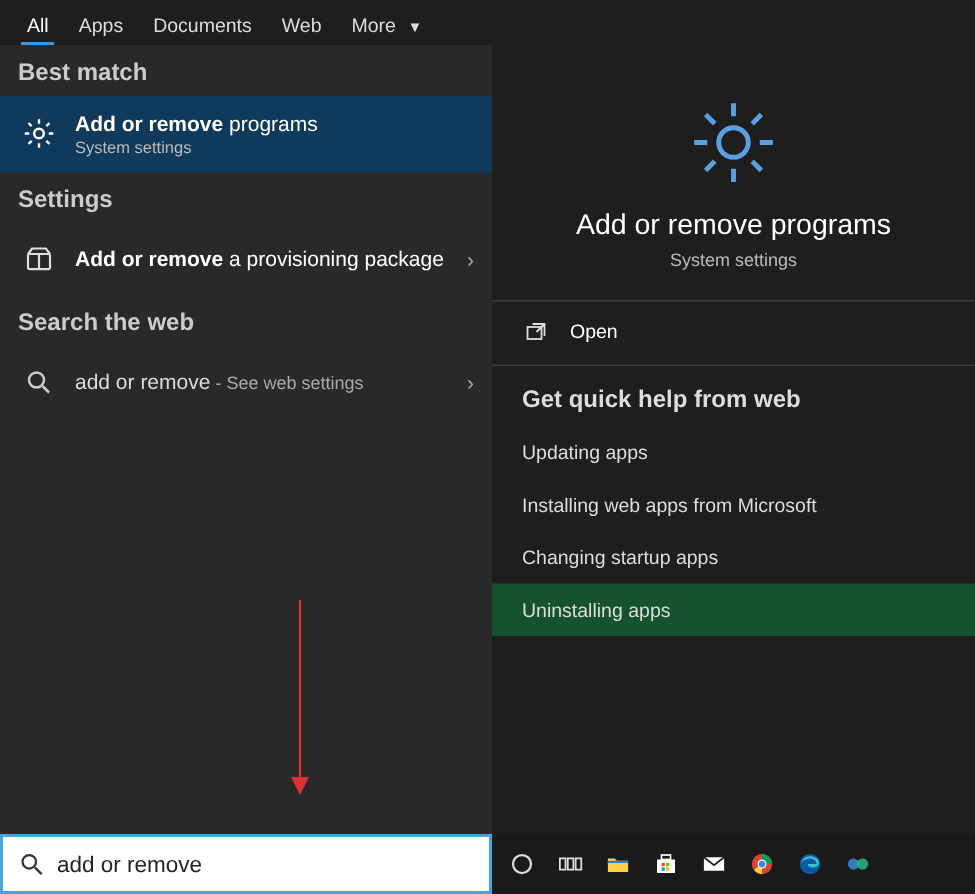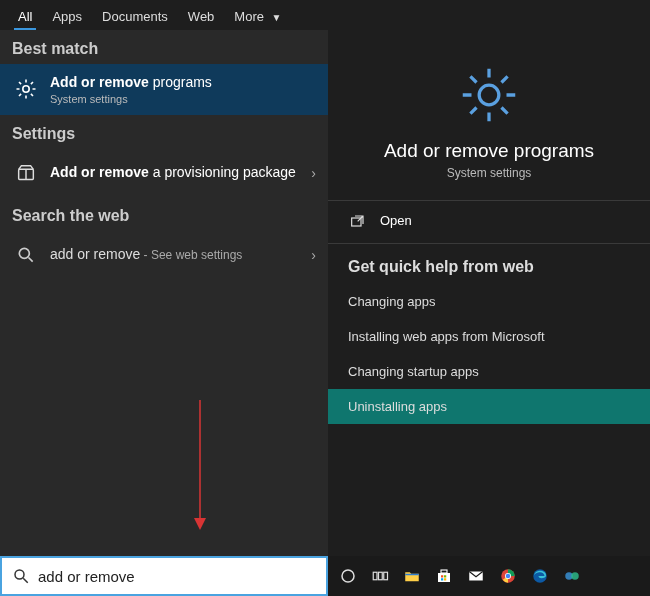--- a/index.html
+++ b/index.html
@@ -36,21 +36,21 @@
   .hero .headline { font-size:19px; font-weight:400; color:#fff; text-align:center; }
   .hero .sub { font-size:12px; color:#bbb; margin-top:4px; }
   
   .divider { height:1px; background:#3a3a3a; margin:0; }
   
   .action-row { display:flex; align-items:flex-start; padding:12px 20px; font-size:13px; color:#fff; cursor:pointer; }
   .action-row .aicon { width:18px; height:18px; margin-right:14px; display:flex; align-items:center; justify-content:center; }
   
   .help-header { font-size:16px; font-weight:600; color:#ddd; padding:14px 20px 8px; }
   .help-item { font-size:13px; color:#ddd; padding:10px 20px; cursor:pointer; }
-  .help-item.highlight { background:#0f766e; }
+  .help-item.highlight { background:#14532d; }
   
   
   .arrow { position:absolute; left:190px; top:370px; width:20px; height:130px; pointer-events:none; }
   
   
   .bottom { position:absolute; left:0; bottom:0; width:650px; height:40px; display:flex; }
   .searchbox { width:328px; height:40px; background:#fff; border:2px solid #4aa3e0; display:flex; align-items:center; padding:0 10px; }
   .searchbox .mag { width:18px; height:18px; margin-right:8px; }
   .searchbox input { flex:1; border:none; outline:none; font-size:15px; color:#222; background:transparent; }
   .taskbar { flex:1; height:40px; background:#1a1a1a; display:flex; align-items:center; gap:12px; padding:0 10px; }
@@ -155,21 +155,21 @@
           <rect x="4" y="6" width="14" height="12"></rect>
             <path d="M9 3h12v12M21 3l-8 8"></path>
         </svg>
       </span>
       <span>Open</span>
     </div>
 
     <div class="divider"></div>
 
     <div class="help-header">Get quick help from web</div>
-    <div class="help-item">Changing apps</div>
+    <div class="help-item">Updating apps</div>
     <div class="help-item">Installing web apps from Microsoft</div>
     <div class="help-item">Changing startup apps</div>
     <div class="help-item highlight">Uninstalling apps</div>
   </div>
 </div>
 
 <div class="bottom">
   <div class="searchbox">
     <span class="mag">
       <svg viewBox="0 0 24 24" width="18" height="18" fill="none" stroke="#333" stroke-width="2">

